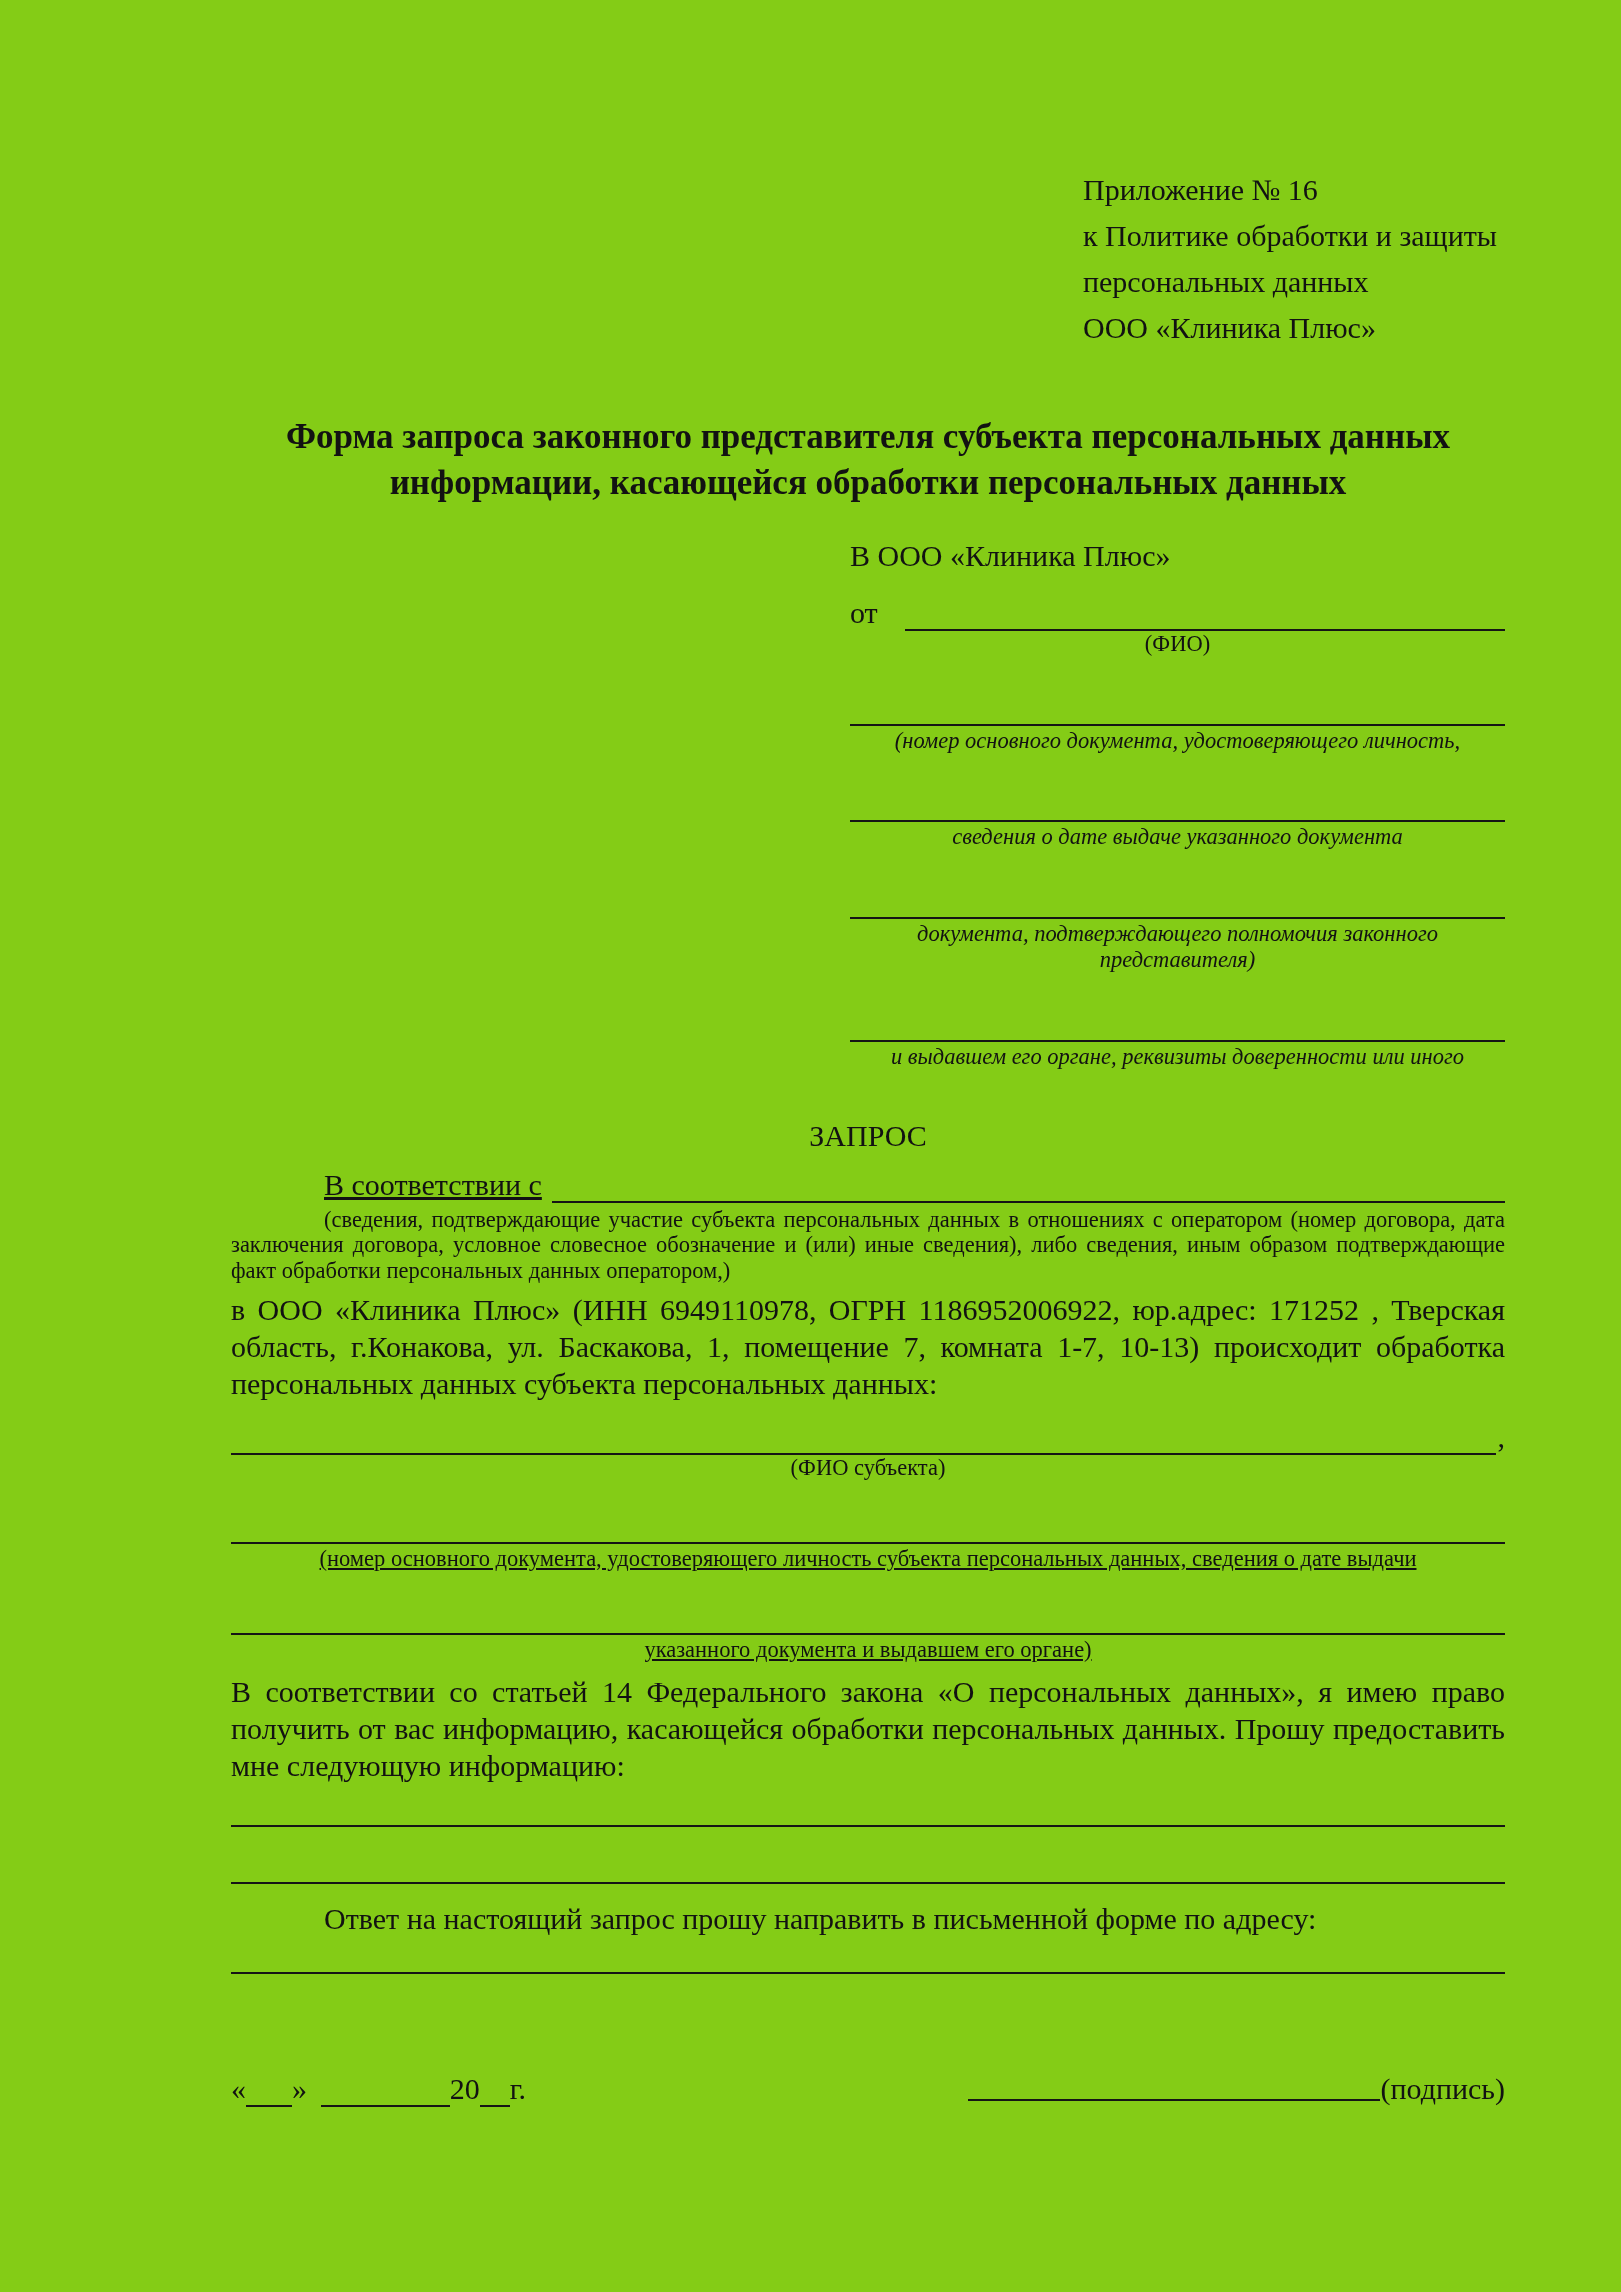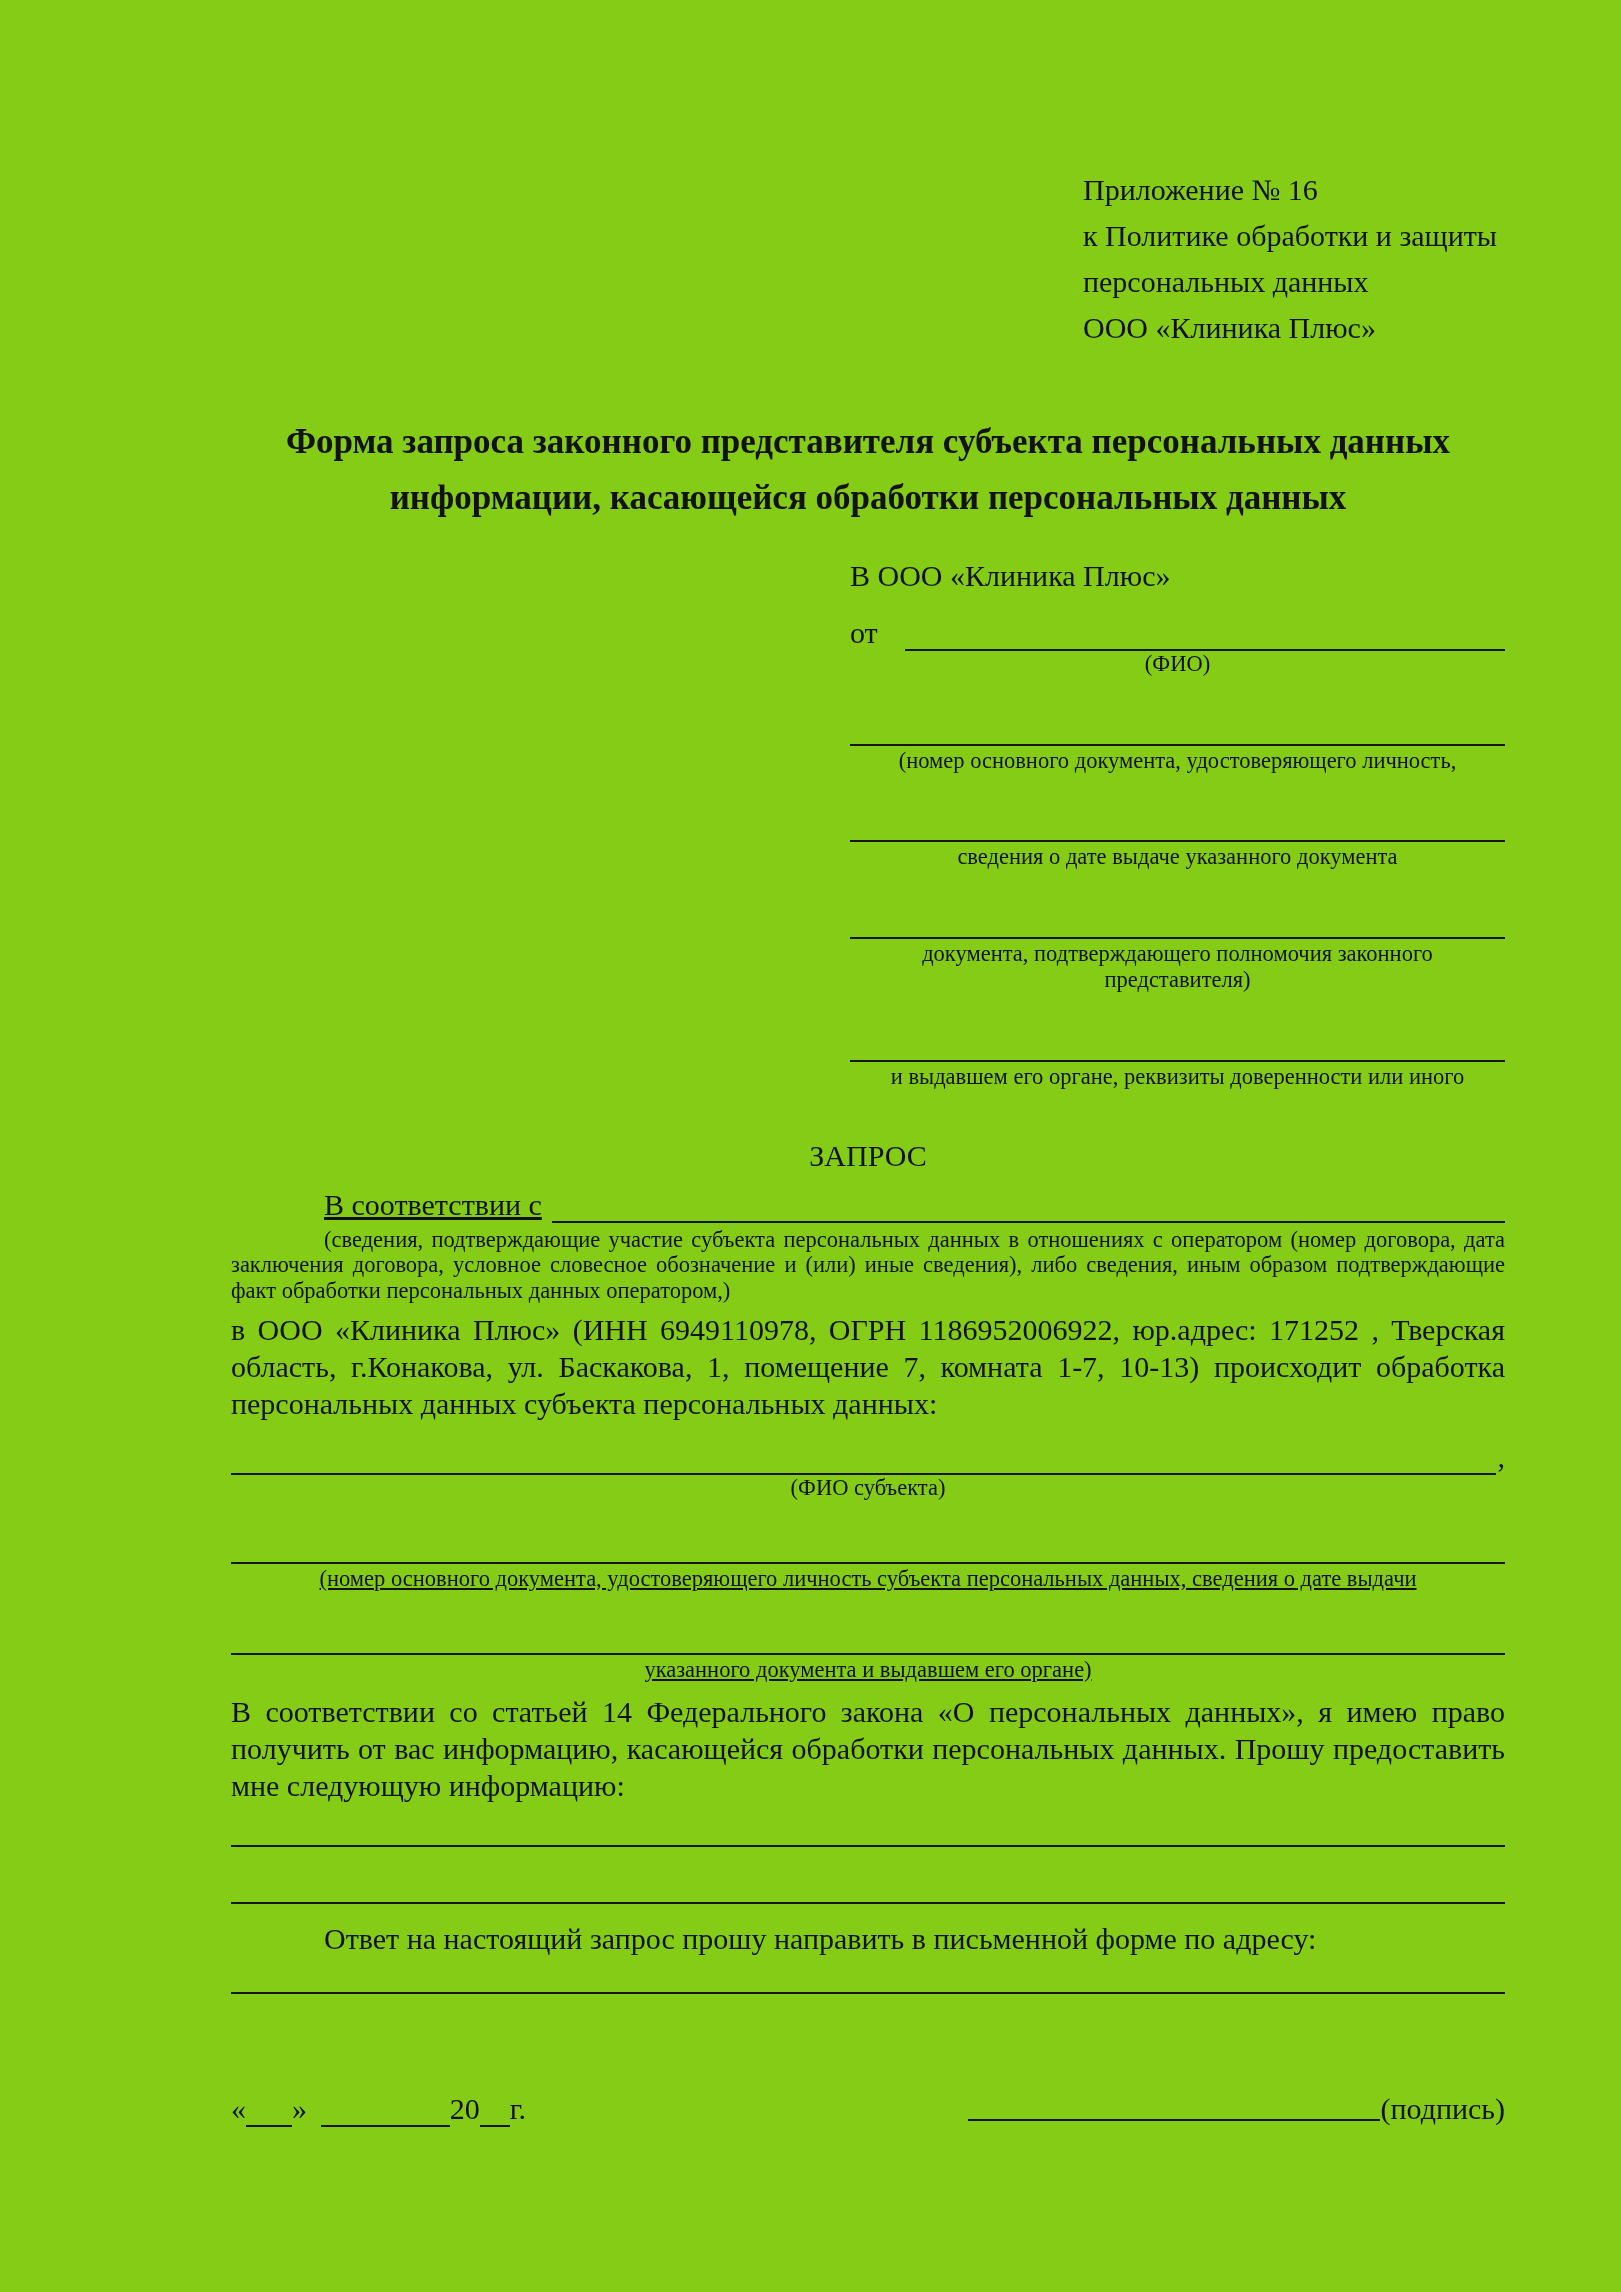--- a/index.html
+++ b/index.html
@@ -12,29 +12,29 @@
     padding:167px 116px 0 231px;
     font-family:"Liberation Serif", "DejaVu Serif", serif;
     color:#121212;
     font-size:30px;
     line-height:37px;
   }
   .rule{border-bottom:2.9px solid #151515;}
   
   .hdr{margin-left:852px;line-height:46px;}
   
-  .title{margin-top:63px;text-align:center;font-weight:bold;font-size:35px;line-height:56px;}
+  .title{margin-top:63px;text-align:center;font-weight:bold;font-size:35px;line-height:46px;}
   
   .addr{margin-top:29px;margin-left:619px;width:655px;}
   .addr-to{line-height:41px;}
   .from-row{display:flex;align-items:flex-end;height:55px;gap:15px;}
   .from-row .lbl{white-space:nowrap;padding-right:11.8px;}
   .from-row .blank{flex:1;height:39px;}
   .cap{font-size:22.5px;line-height:26.5px;text-align:center;}
-  .fld{padding-top:29px;}
+  .fld{padding-top:29px;font-style:italic;}
   .fld .line{height:37px;margin-bottom:2px;}
   
   .zapros{margin-top:47px;text-align:center;}
   .intro{display:flex;align-items:flex-end;margin-top:11.8px;}
   .intro .ind{width:93px;flex:none;}
   .intro .lbl{white-space:nowrap;padding-right:9.8px;text-decoration:underline;}
   .intro .blank{flex:1;height:33px;}
   .note{margin-top:3.9px;font-size:22.5px;line-height:25.5px;text-align:justify;text-indent:93px;}
   .para{text-align:justify;}
   .op{margin-top:7.8px;}

